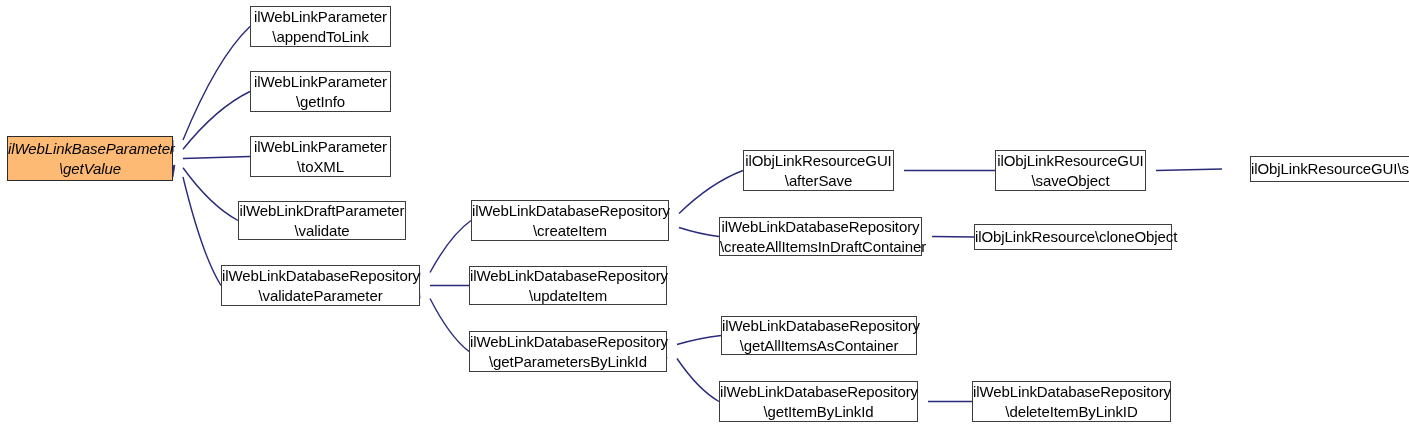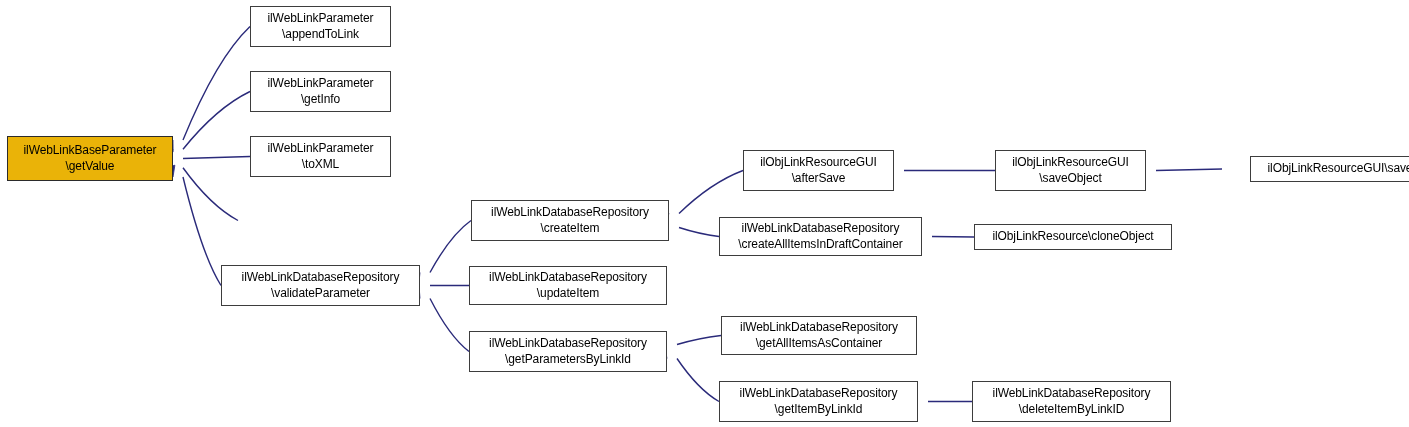--- a/index.html
+++ b/index.html
@@ -22,33 +22,34 @@
     width: 1409px;
     height: 427px;
     pointer-events: none;
   }
   .node {
     position: absolute;
     box-sizing: border-box;
     border: 1px solid #3d3d3d;
     background: #ffffff;
     color: #000000;
-    font-size: 12px;
+    font-size: 15px;
     line-height: 1.32;
     display: flex;
     align-items: center;
     justify-content: center;
     text-align: center;
     white-space: pre-line;
     letter-spacing: -0.1px;
     z-index: 2;
   }
   .node.highlight {
-    background: #eab308;
+    background: #fdba74;
     border: 1px solid #2b2b2b;
+    font-style: italic;
   }
   .node-label {
     display: block;
     width: 100%;
     white-space: pre-line;
   }
 </style>
 </head>
 <body>
 
@@ -88,20 +89,22 @@
       <polygon points="1146,170.5 1135,165.9 1135,175.1" fill="#2a2a7a" stroke="#2a2a7a" stroke-width="0.8"></polygon>
     </svg>
 <div class="node highlight" style="left: 7px; top: 136px; width: 166px; height: 45px;"><span class="node-label">ilWebLinkBaseParameter
 \getValue</span></div>
     <div class="node" style="left: 250px; top: 6px; width: 141px; height: 41px;"><span class="node-label">ilWebLinkParameter
 \appendToLink</span></div>
     <div class="node" style="left: 250px; top: 71px; width: 141px; height: 41px;"><span class="node-label">ilWebLinkParameter
 \getInfo</span></div>
     <div class="node" style="left: 250px; top: 136px; width: 141px; height: 41px;"><span class="node-label">ilWebLinkParameter
 \toXML</span></div>
+    <div class="node" style="left: 238px; top: 201px; width: 168px; height: 39px;"><span class="node-label">ilWebLinkDraftParameter
+\validate</span></div>
     <div class="node" style="left: 221px; top: 265px; width: 199px; height: 41px;"><span class="node-label">ilWebLinkDatabaseRepository
 \validateParameter</span></div>
     <div class="node" style="left: 471px; top: 200px; width: 198px; height: 41px;"><span class="node-label">ilWebLinkDatabaseRepository
 \createItem</span></div>
     <div class="node" style="left: 469px; top: 266px; width: 198px; height: 39px;"><span class="node-label">ilWebLinkDatabaseRepository
 \updateItem</span></div>
     <div class="node" style="left: 469px; top: 331px; width: 198px; height: 41px;"><span class="node-label">ilWebLinkDatabaseRepository
 \getParametersByLinkId</span></div>
     <div class="node" style="left: 743px; top: 150px; width: 151px; height: 41px;"><span class="node-label">ilObjLinkResourceGUI
 \afterSave</span></div>

